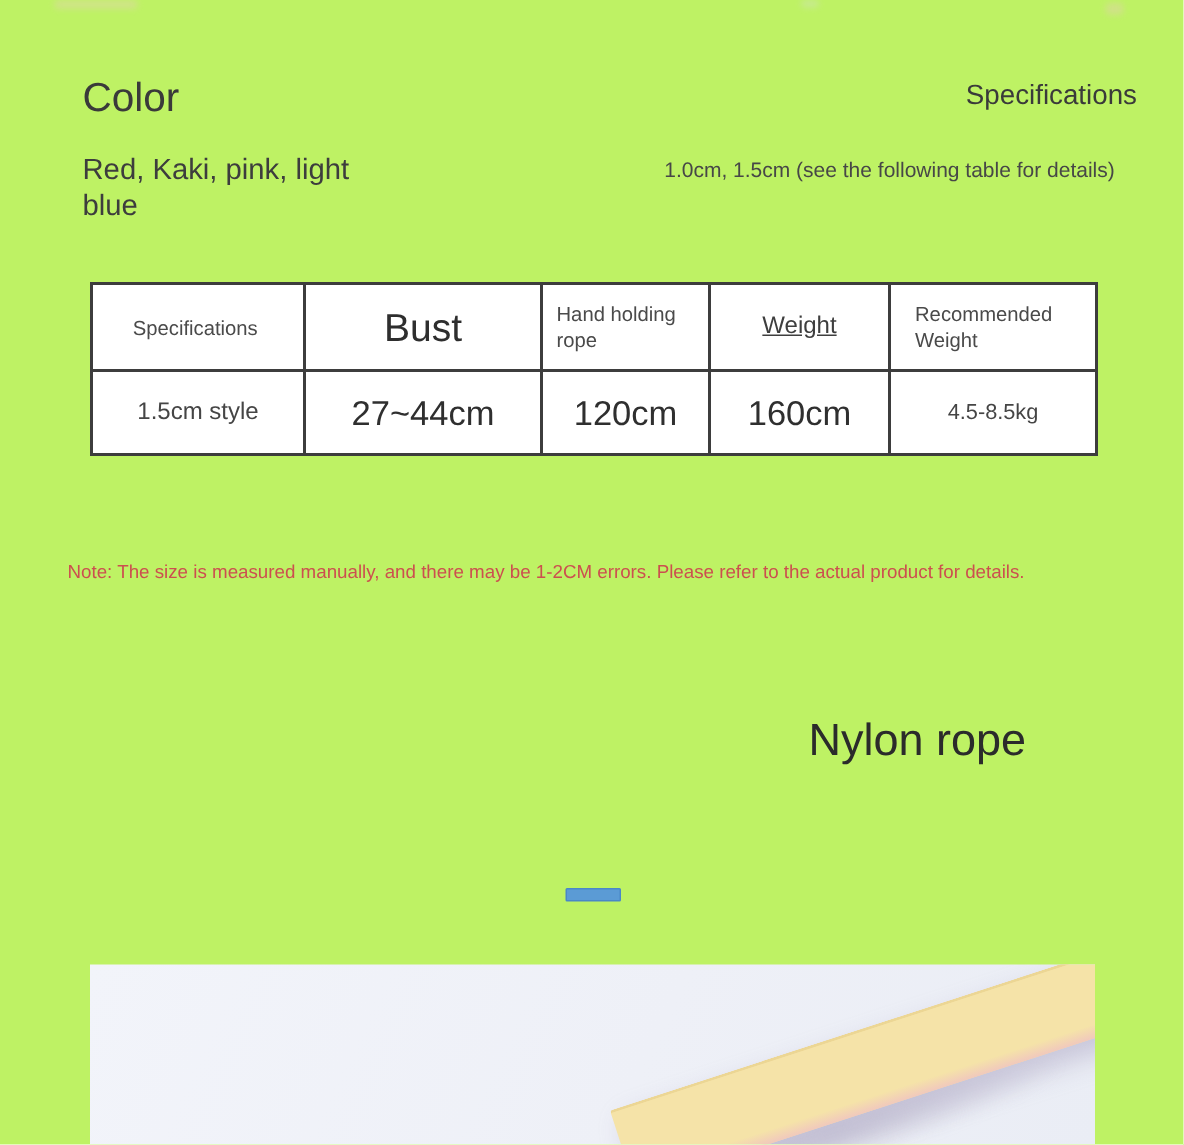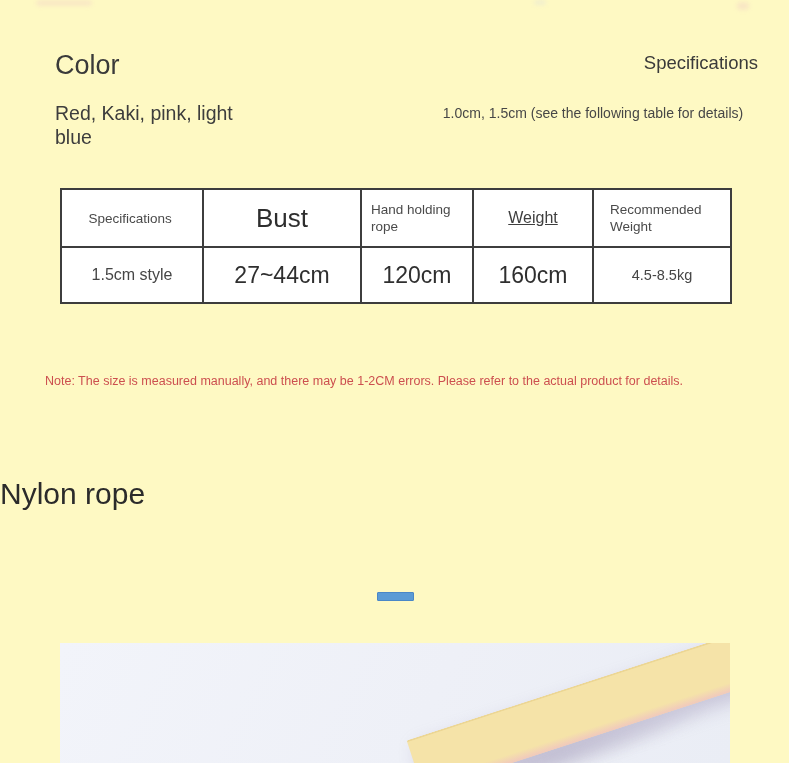--- a/index.html
+++ b/index.html
@@ -1,19 +1,19 @@
 <!DOCTYPE html>
 <html><head>
 <meta charset="utf-8">
 <style>
   * { margin:0; padding:0; box-sizing:border-box; }
   html,body { background:#ffffff; }
   body { font-family:"Liberation Sans", sans-serif; }
   .page {
-    position:relative; width:789px; height:763px; background:#fef9c3;
+    position:relative; width:789px; height:763px; background:#bef264;
     overflow:hidden; color:#3f3f3f;
   }
 
   
   .artifact { position:absolute; filter:blur(2px); opacity:.35; border-radius:3px; }
   .artifact.a1 { left:36px; top:0; width:56px; height:6px; background:#f0c9c9; }
   .artifact.a2 { left:534px; top:0; width:12px; height:5px; background:#d9dbe2; }
   .artifact.a3 { left:737px; top:2px; width:12px; height:8px; background:#efc6c6; }
 
   .color-title {
@@ -56,21 +56,21 @@
   .cell-num   { font-size:23px; color:#2f2f2f; }
   .cell-kg    { font-size:14.5px; color:#454545; }
 
   .size-note {
     position:absolute; left:45px; top:374px; width:700px;
     text-align:left; font-size:12.5px; color:#cc4f4f;
   }
 
   .nylon-title {
     position:absolute; left:0; top:477px; width:684px;
-    text-align:left; font-size:30px; color:#2b2b2b;
+    text-align:right; font-size:30px; color:#2b2b2b;
   }
   .nylon-subtitle {
     position:absolute; left:74px; top:547px; width:706px;
     font-size:15.5px; line-height:21.5px; color:#3e3e3e;
   }
   .blue-divider {
     position:absolute; left:377px; top:592px; width:37px; height:9px;
     background:#5b9bd5; border:1px solid #4a87c7; border-radius:1px;
   }
 

